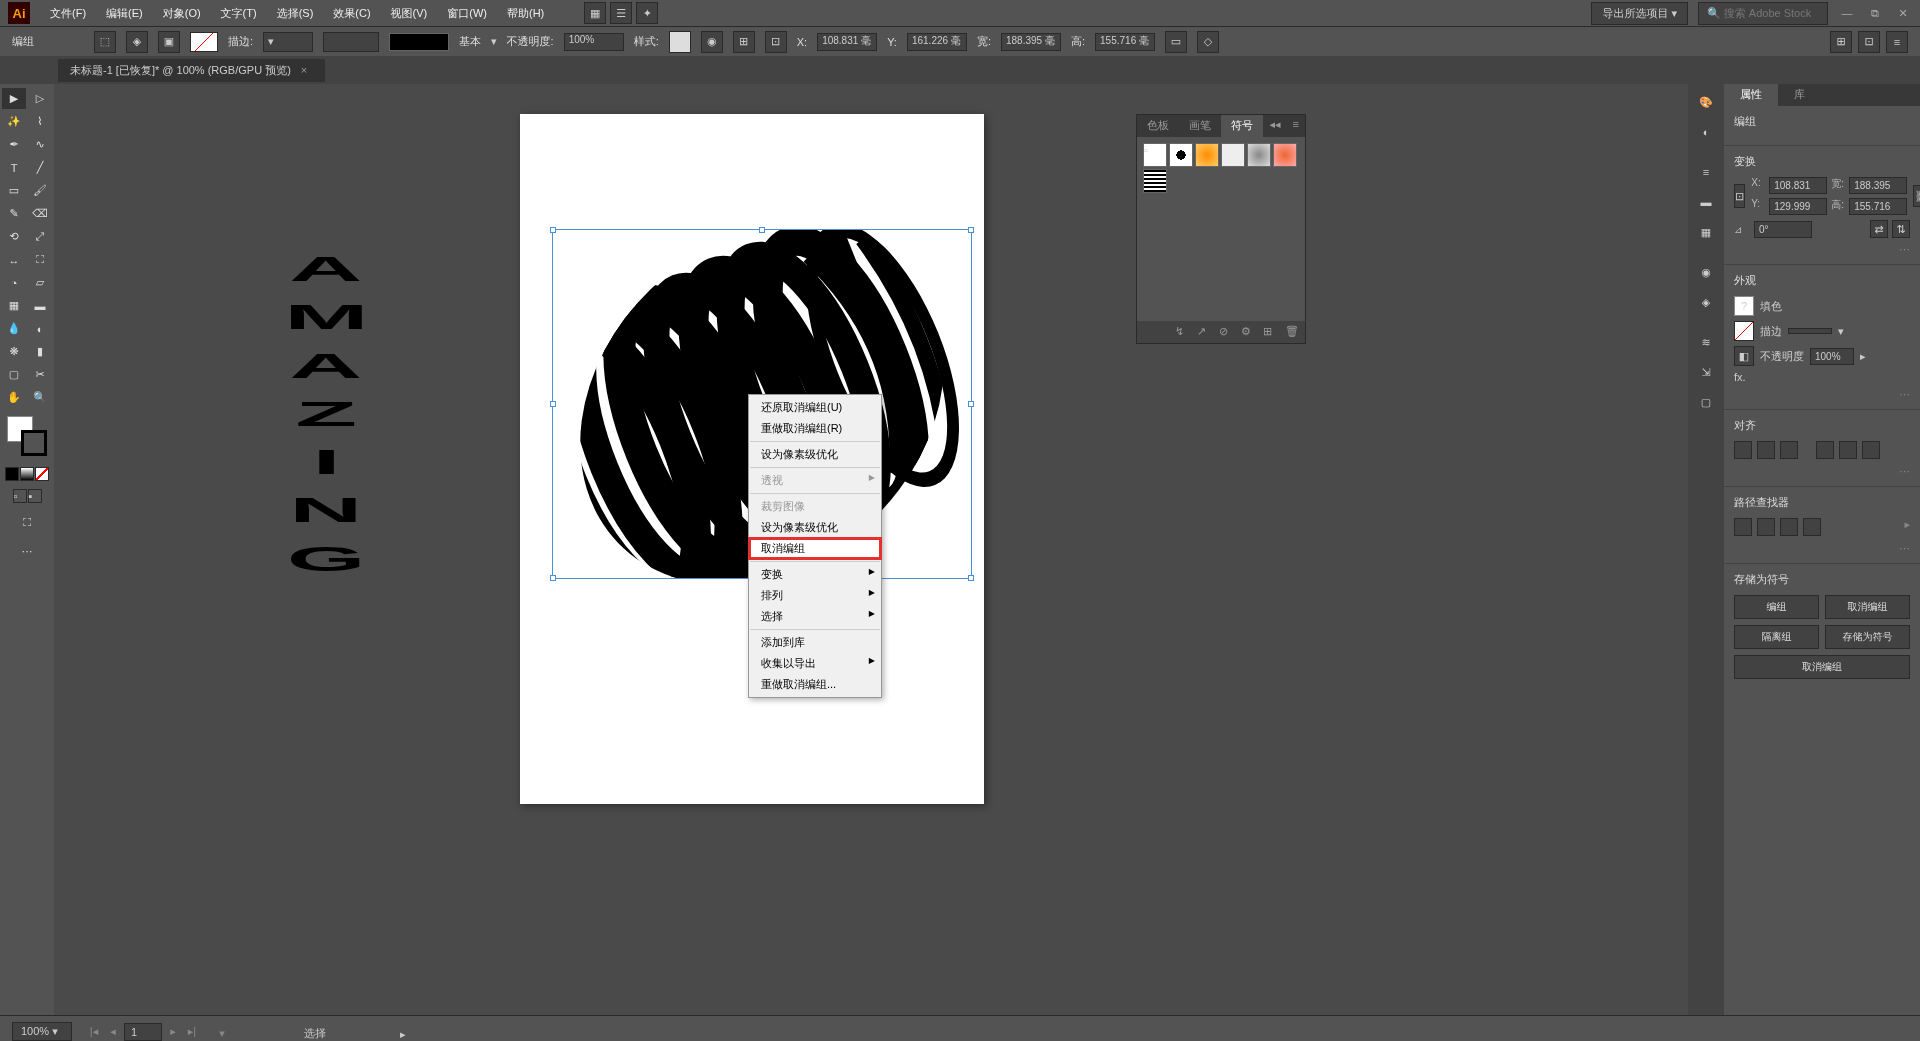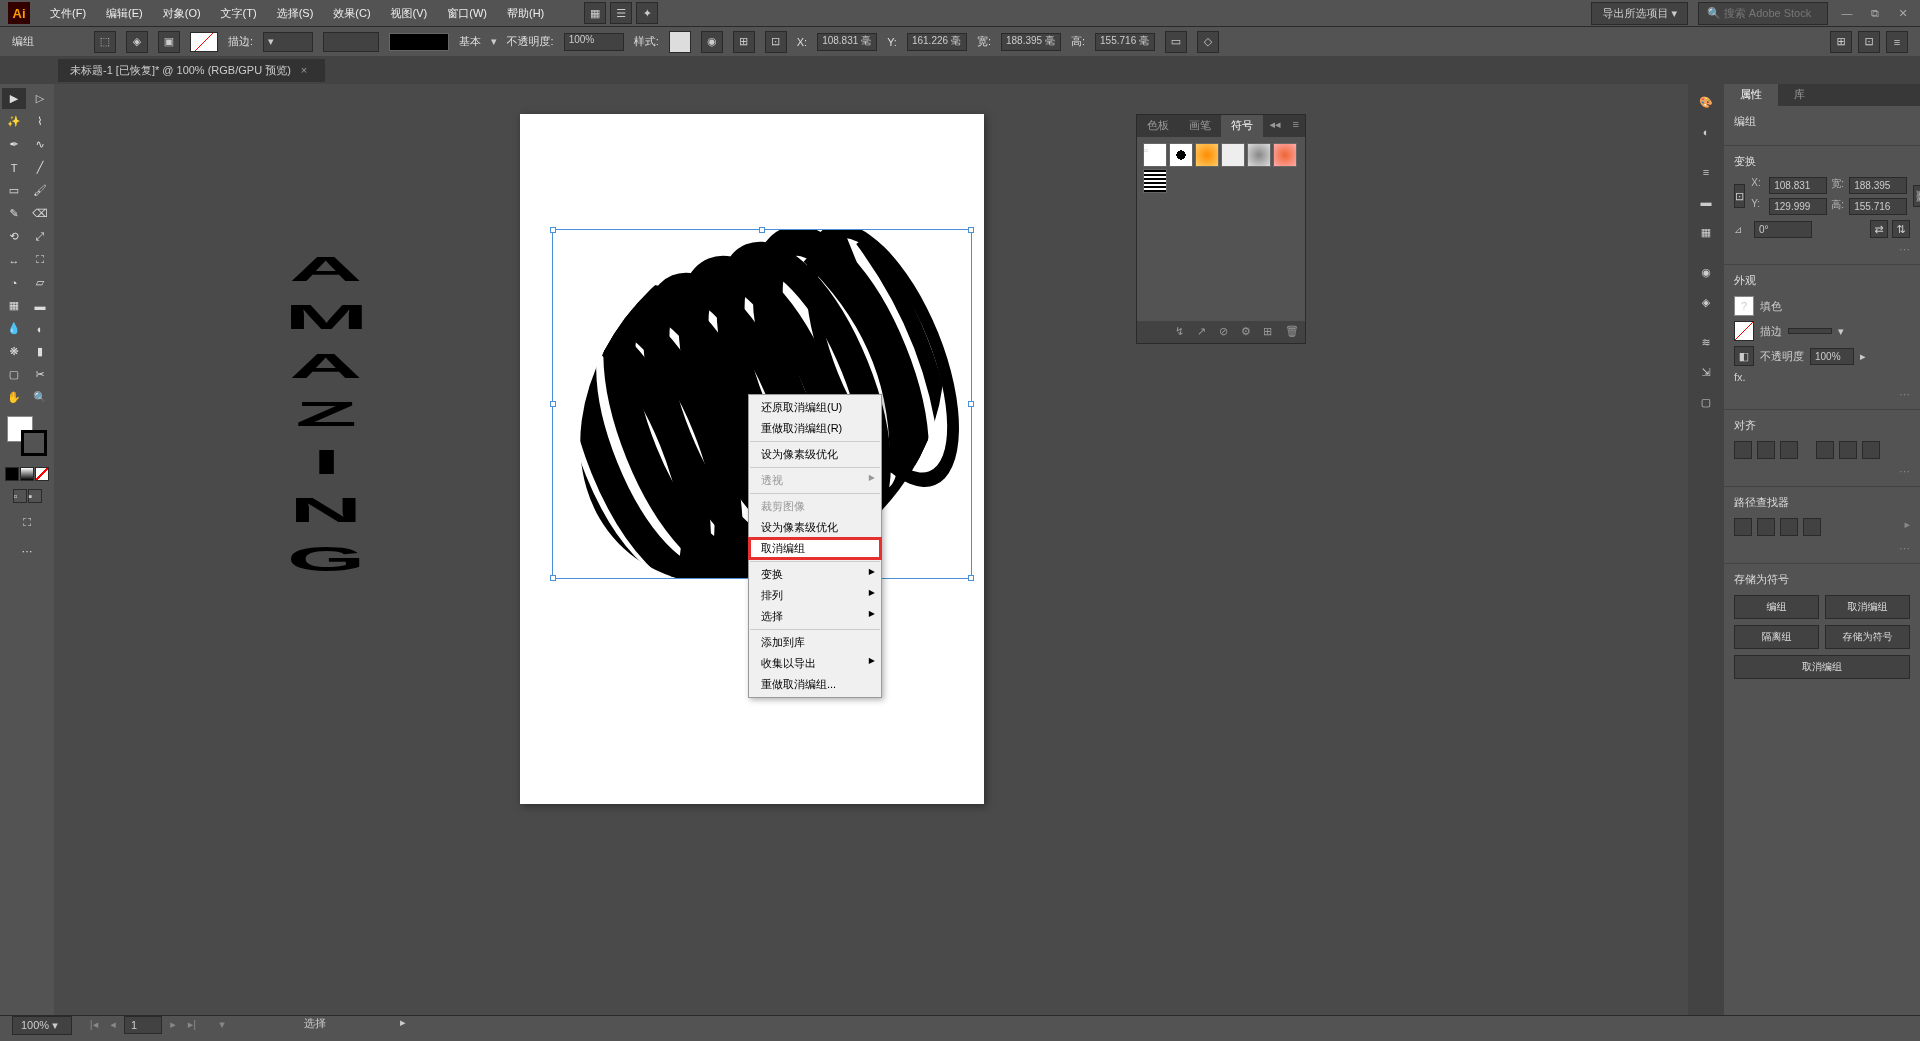--- a/index.html
+++ b/index.html
@@ -65,21 +65,21 @@
 .props-section{padding:8px 10px;border-bottom:1px solid #424242}
 .props-title{color:#ddd;font-size:11px;margin-bottom:8px}
 .prop-row{display:flex;align-items:center;gap:6px;margin-bottom:5px}
 .prop-label{color:#bbb;font-size:10px;width:14px}
 .prop-val{background:#424242;border:1px solid #2a2a2a;padding:2px 4px;width:58px;font-size:10px}
 .prop-btn{background:#424242;border:1px solid #2a2a2a;padding:4px 0;text-align:center;cursor:pointer;color:#ddd;font-size:10px}
 .btn-row{display:flex;gap:6px;margin-bottom:6px}
 .btn-row .prop-btn{flex:1}
 .align-row{display:flex;gap:5px;margin-bottom:6px}
 .align-ic{width:18px;height:18px;background:#424242;border:1px solid #2a2a2a;cursor:pointer}
-.statusbar{position:absolute;bottom:0;left:0;right:0;height:26px;background:#535353;display:flex;align-items:flex-start;padding:0 12px;gap:14px;border-top:1px solid #2a2a2a}
+.statusbar{position:absolute;bottom:0;left:0;right:0;height:26px;background:#535353;display:flex;align-items:flex-end;padding:0 12px;gap:14px;border-top:1px solid #2a2a2a}
 .zoom-sel{background:#424242;padding:2px 8px;border:1px solid #2a2a2a;width:60px}
 .nav-btns{display:flex;gap:3px}
 .nav-btn{width:16px;height:16px;color:#888;cursor:pointer;display:flex;align-items:center;justify-content:center}
 .art-num{background:#424242;padding:2px 6px;border:1px solid #2a2a2a;width:38px}
 svg{display:block}
 </style>
 </head>
 <body>
 
 <div class="topbar">

